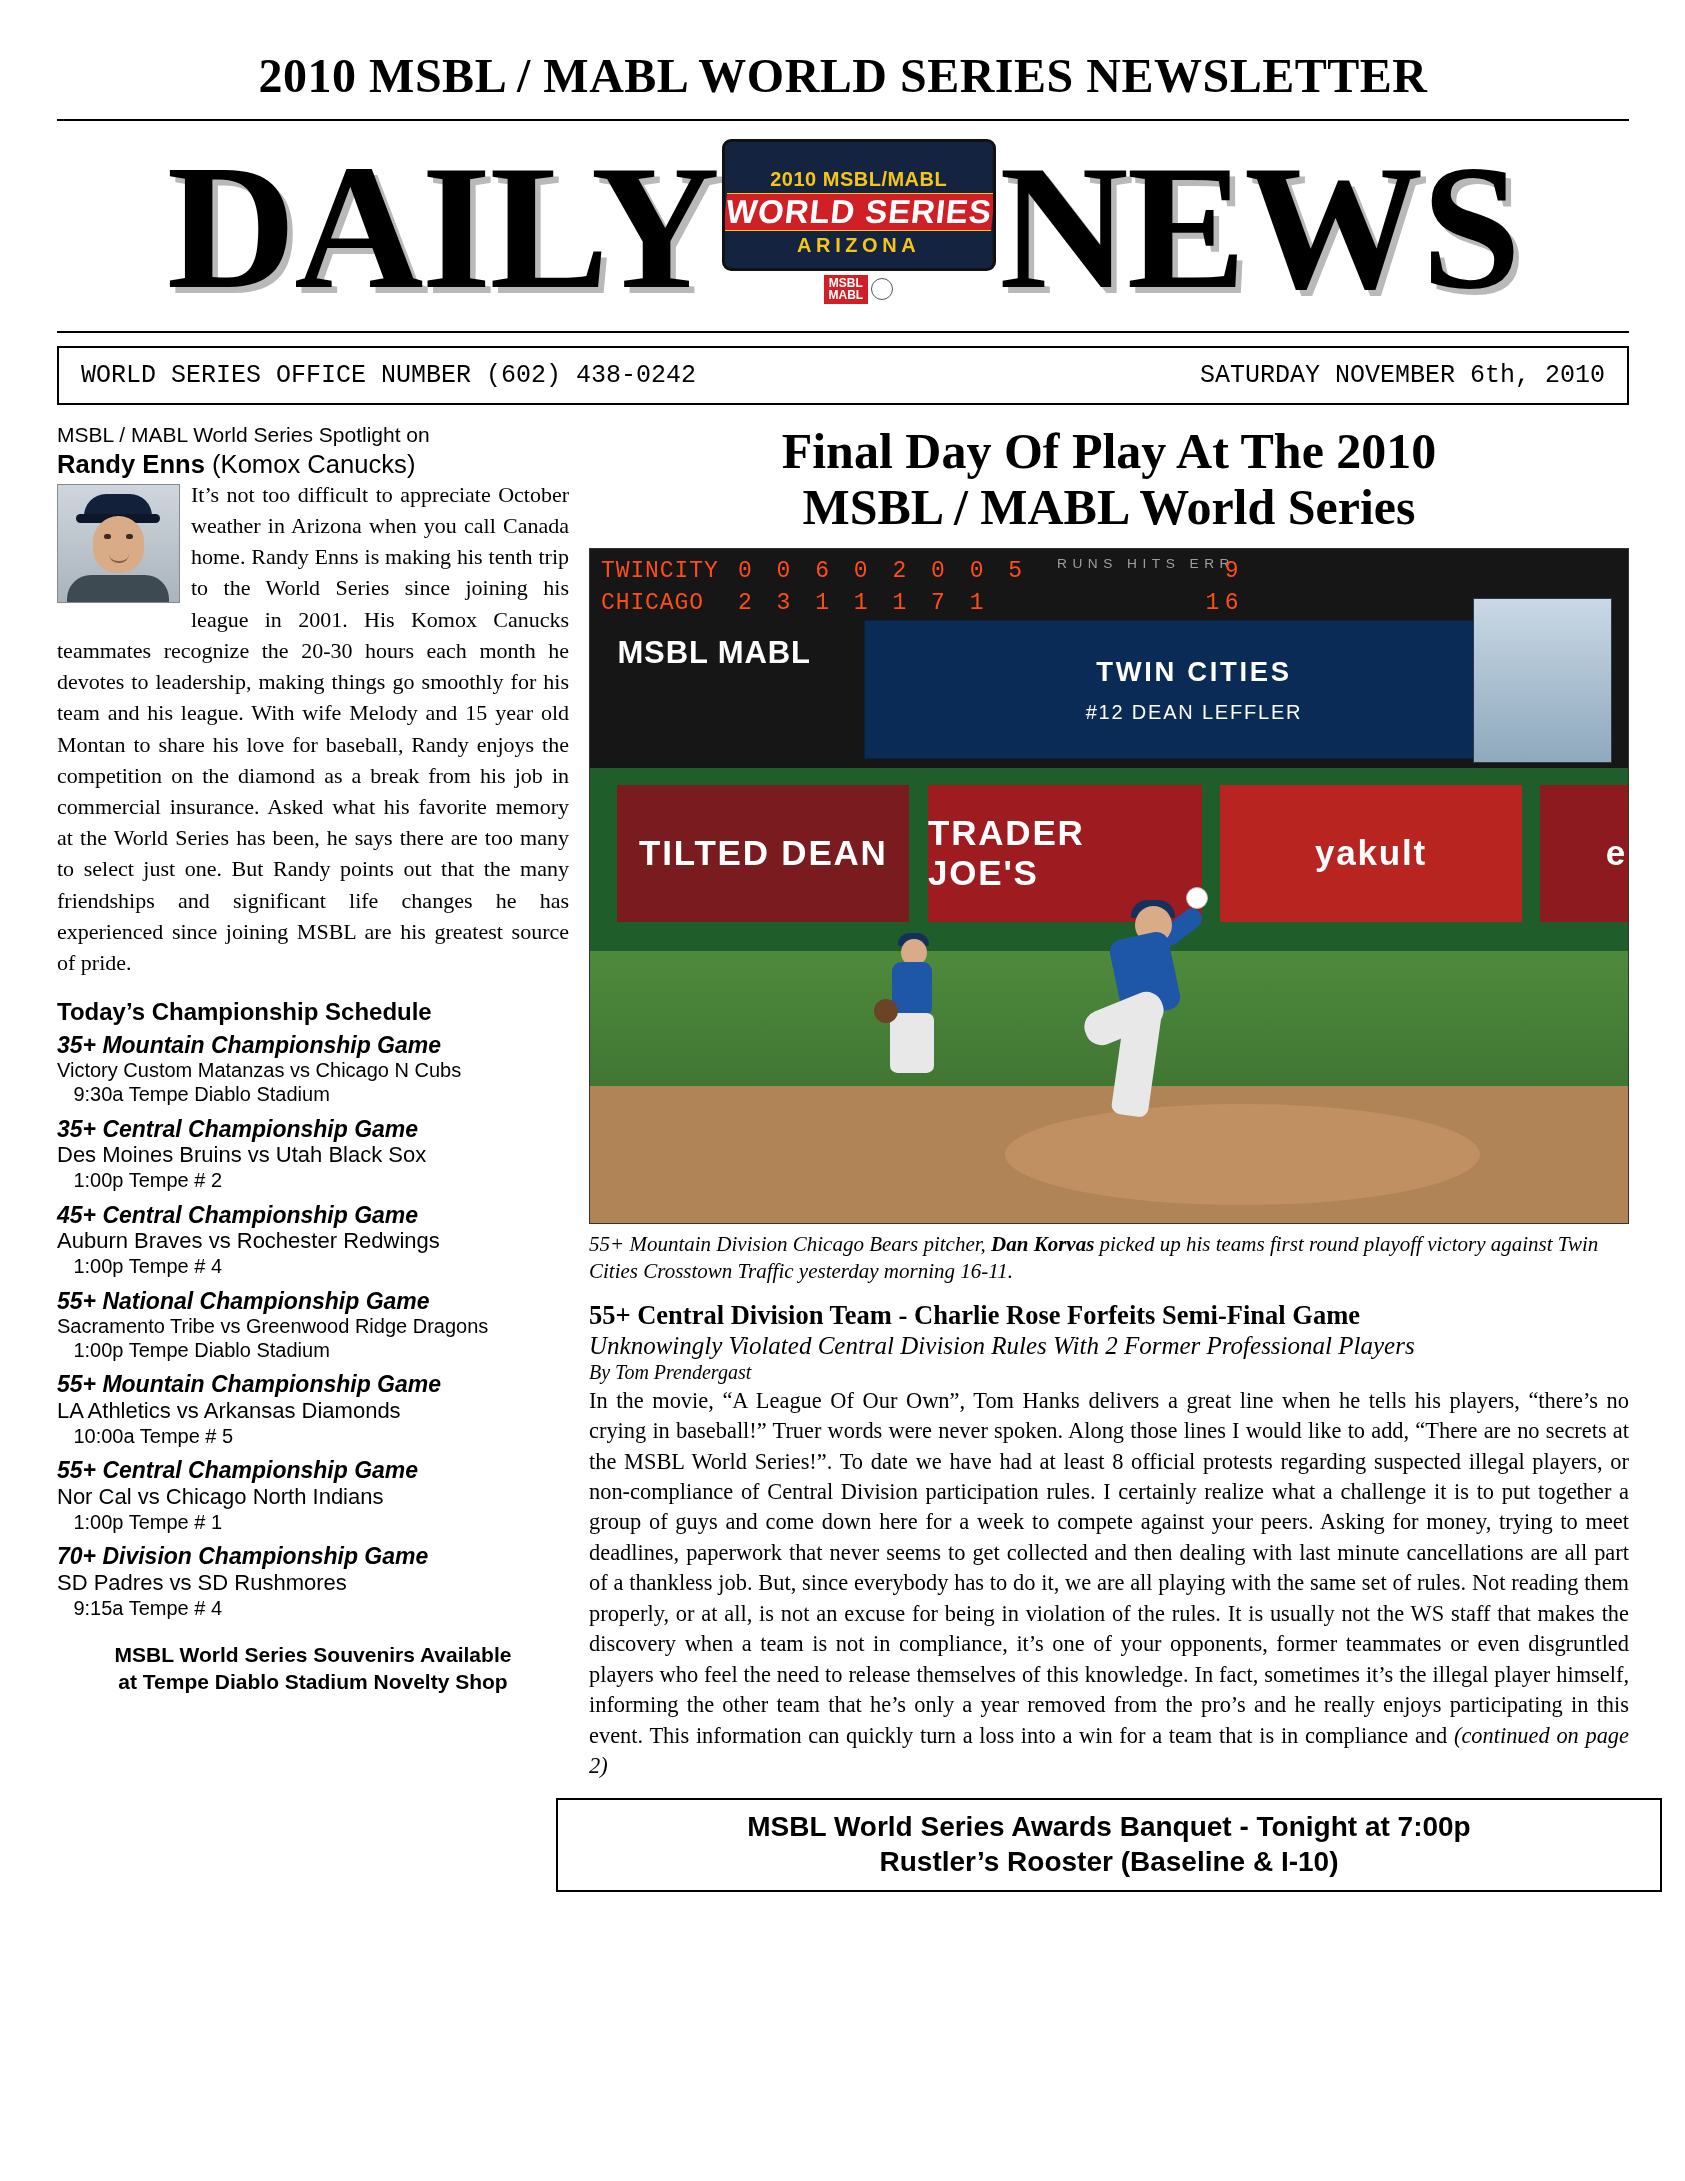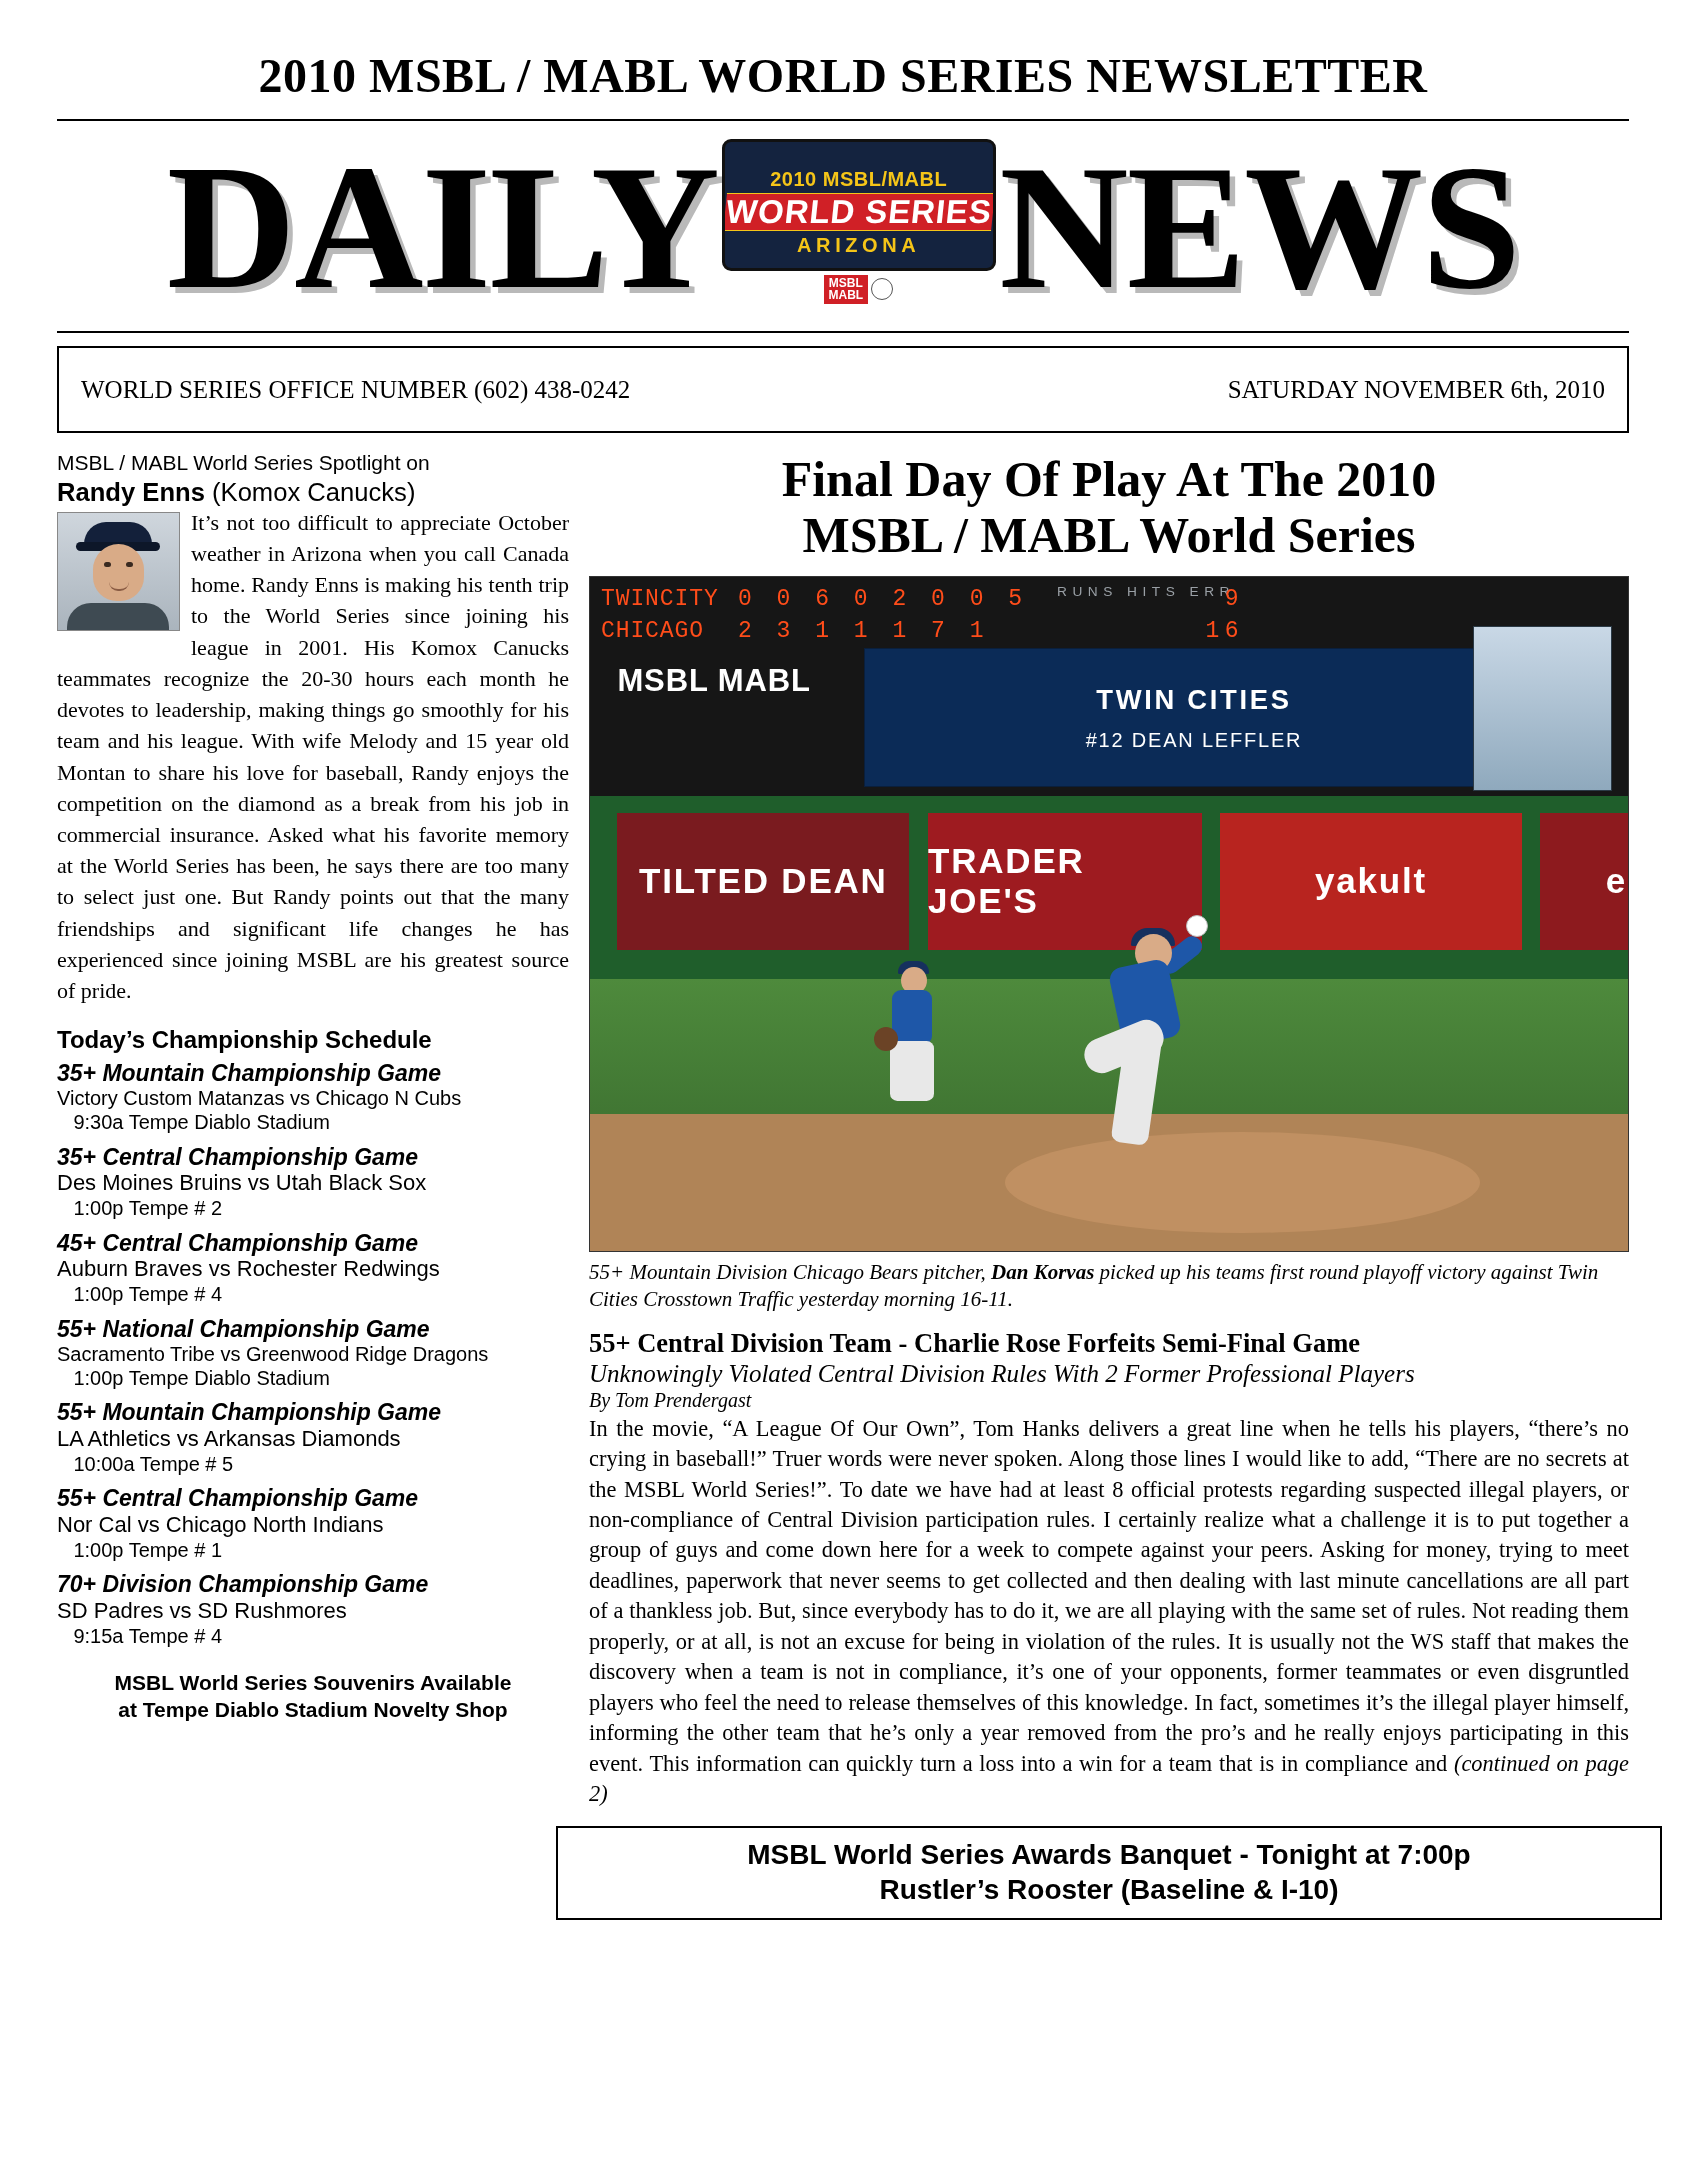--- a/index.html
+++ b/index.html
@@ -135,22 +135,22 @@
   }
 
   
   .infobar {
     margin: 12.8px 57px 0 57px;
     border: 2.7px solid #000;
     height: 51px;
     display: flex;
     align-items: center;
     justify-content: space-between;
-    padding: 16px 22px;
-    font-family: Liberation Serif, serif;
+    padding: 2px 22px;
+    font-family: Liberation Mono, monospace;
     font-size: 25px;
   }
 
   
   .content {
     display: flex;
     margin: 16.4px 57px 0 57px;
     gap: 20px;
   }
   .col-left { width: 512px; flex: 0 0 512px; }

